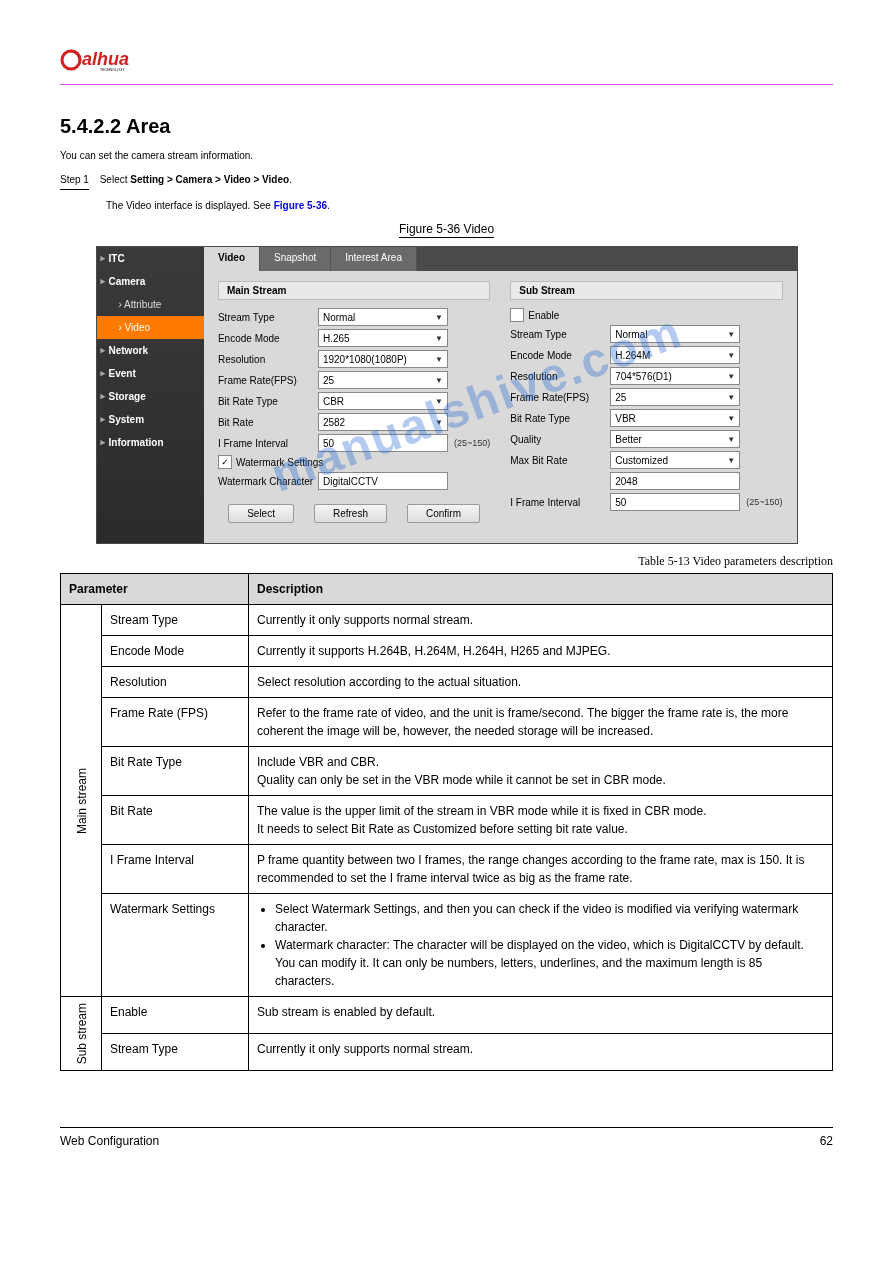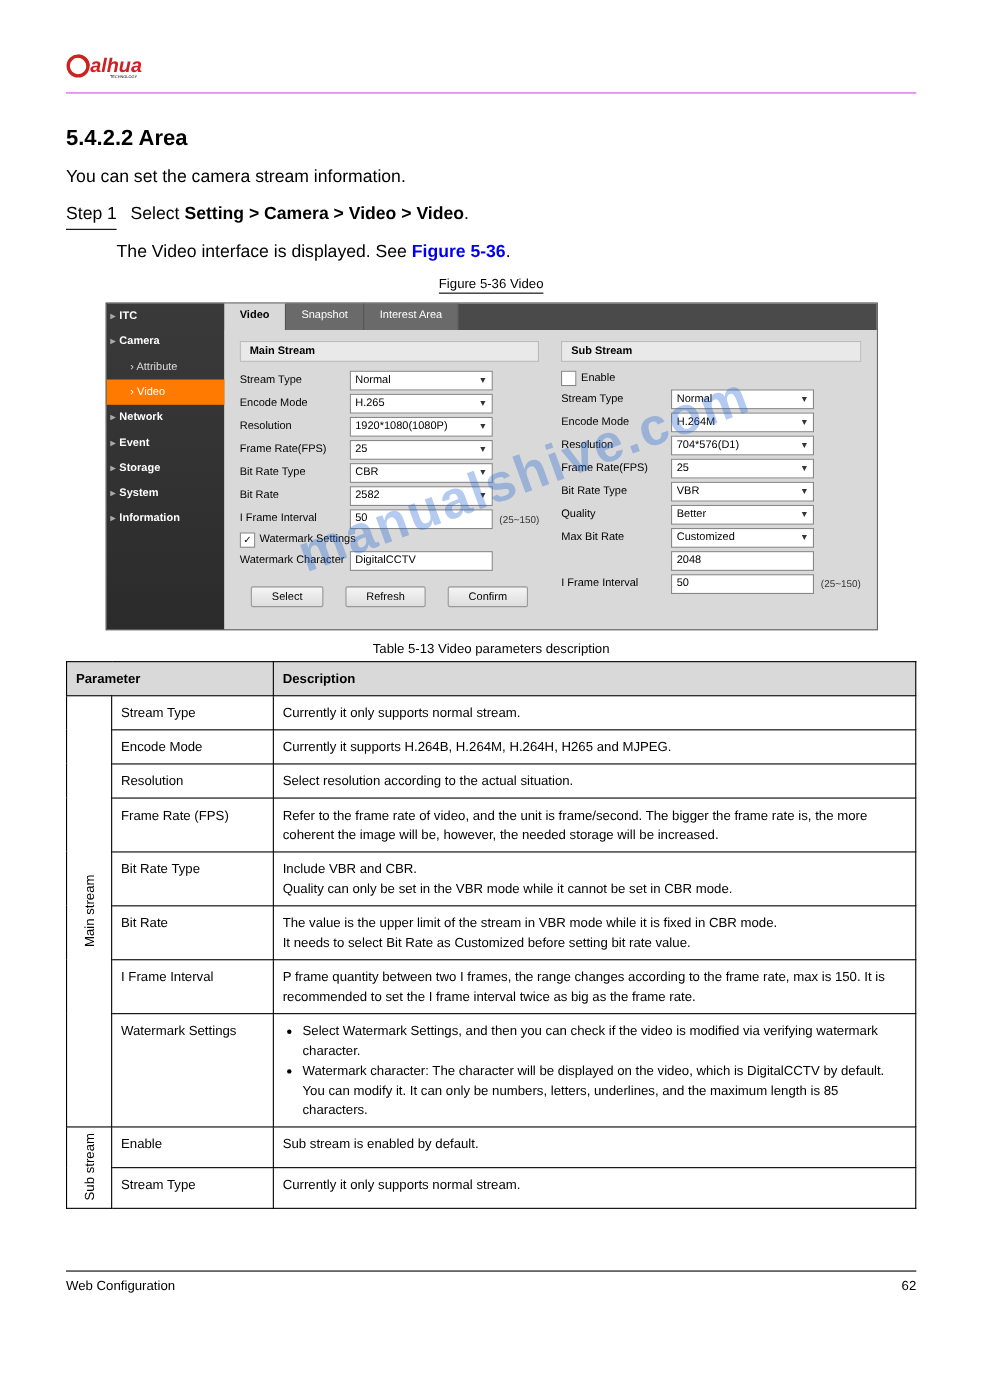--- a/index.html
+++ b/index.html
@@ -20,21 +20,21 @@
     border-bottom: 1px solid #d946ef;
     padding-bottom: 4px;
     margin-bottom: 30px;
   }
   .logo-svg { width:120px; height:40px; }
   .heading {
     font-size: 20px;
     font-weight: bold;
     margin: 20px 0 10px 0;
   }
-  .body-text { font-size: 16px; line-height: 1.6; margin-bottom: 8px; }
+  .body-text { font-size: 10px; line-height: 1.6; margin-bottom: 8px; }
   .body-text b { font-weight: bold; }
   .step-link { color: #0000ee; font-weight: bold; }
   .step-num { margin-right: 8px; }
   .figure-caption { font-size: 12px; margin: 6px 0 8px 0; }
   .fig-underline { border-bottom:1px solid #000; display:inline-block; padding-bottom:1px;}
   .table-caption { font-size: 12px; margin: 6px 0 4px 0; }
 
   
   .screenshot {
     width: 700px;
@@ -347,21 +347,21 @@
                 <span>50</span>
               </div>
               <span class="range-hint">(25~150)</span>
             </div>
         </div>
       </div>
     </div>
     <div class="watermark-diag">manualshive.com</div>
   </div>
 
-  <div class="table-caption" style="text-align:center;">Table 5-13 Video parameters description</div>
+  <div class="table-caption" style="text-align:right;font-family:Liberation Serif, serif;">Table 5-13 Video parameters description</div>
 
   <table class="param">
     <thead>
       <tr>
         <th colspan="2">Parameter</th>
         <th>Description</th>
       </tr>
     </thead>
     <tbody id="param-tbody">
         <tr>

